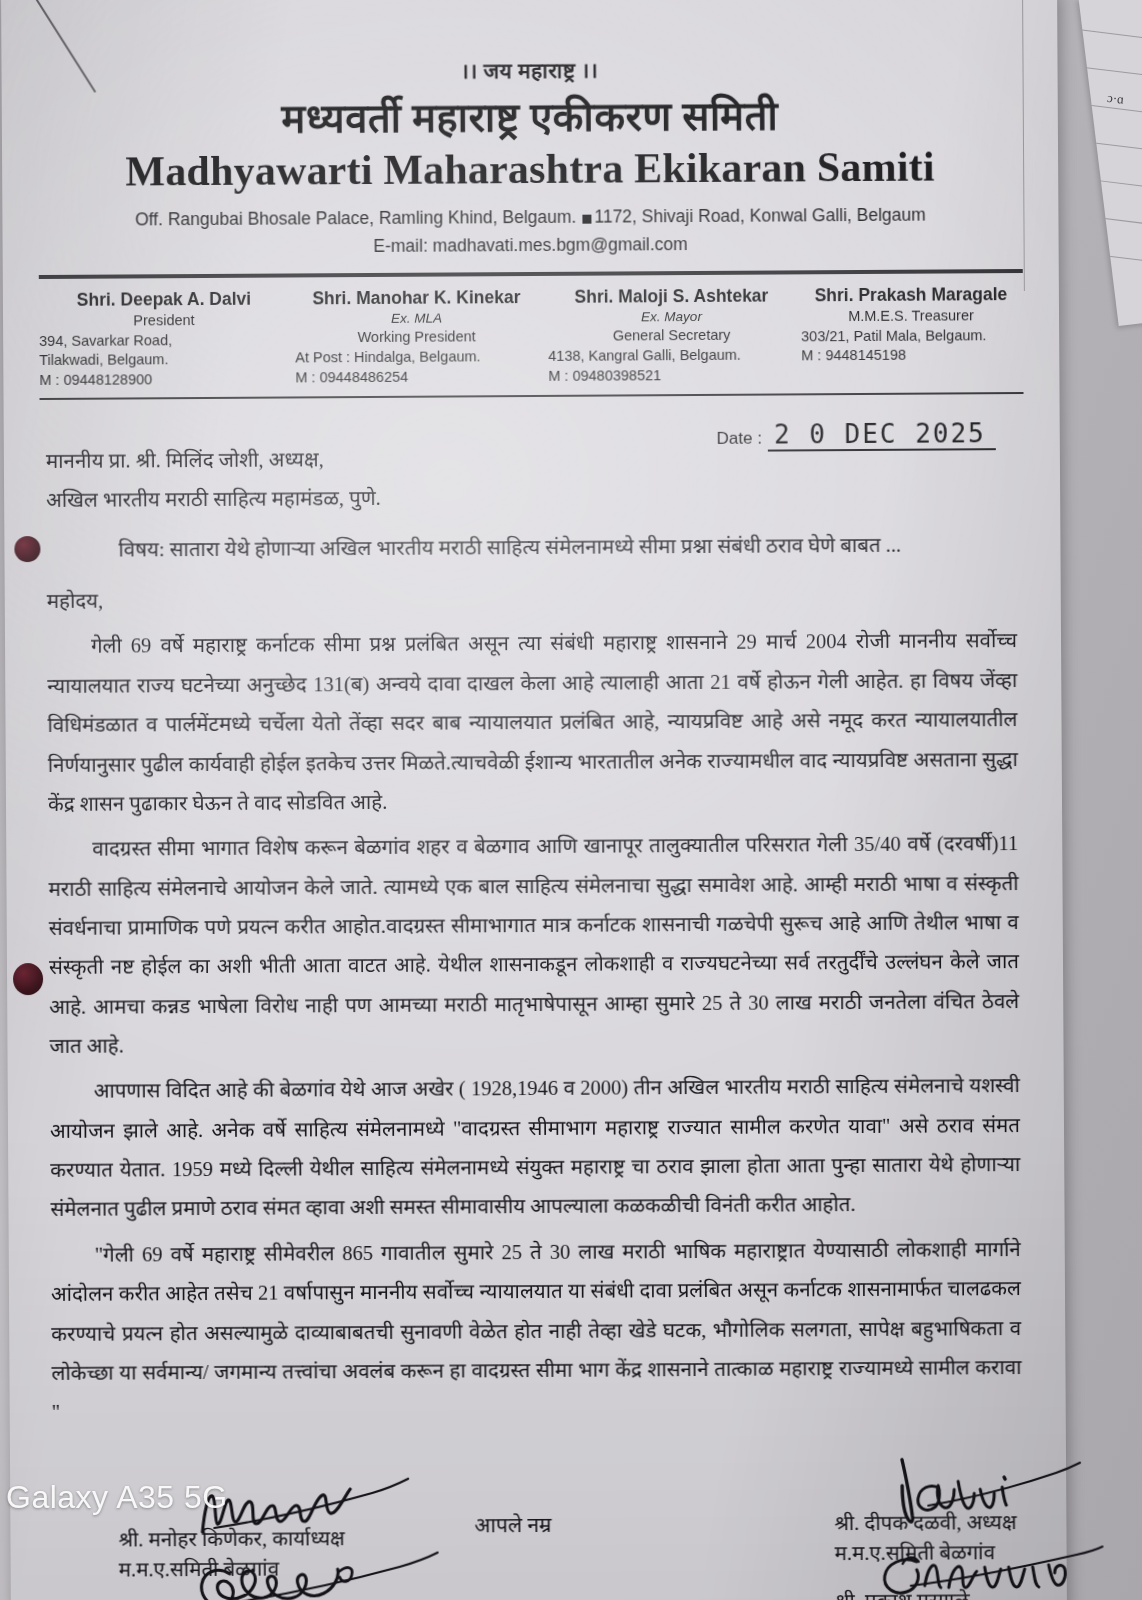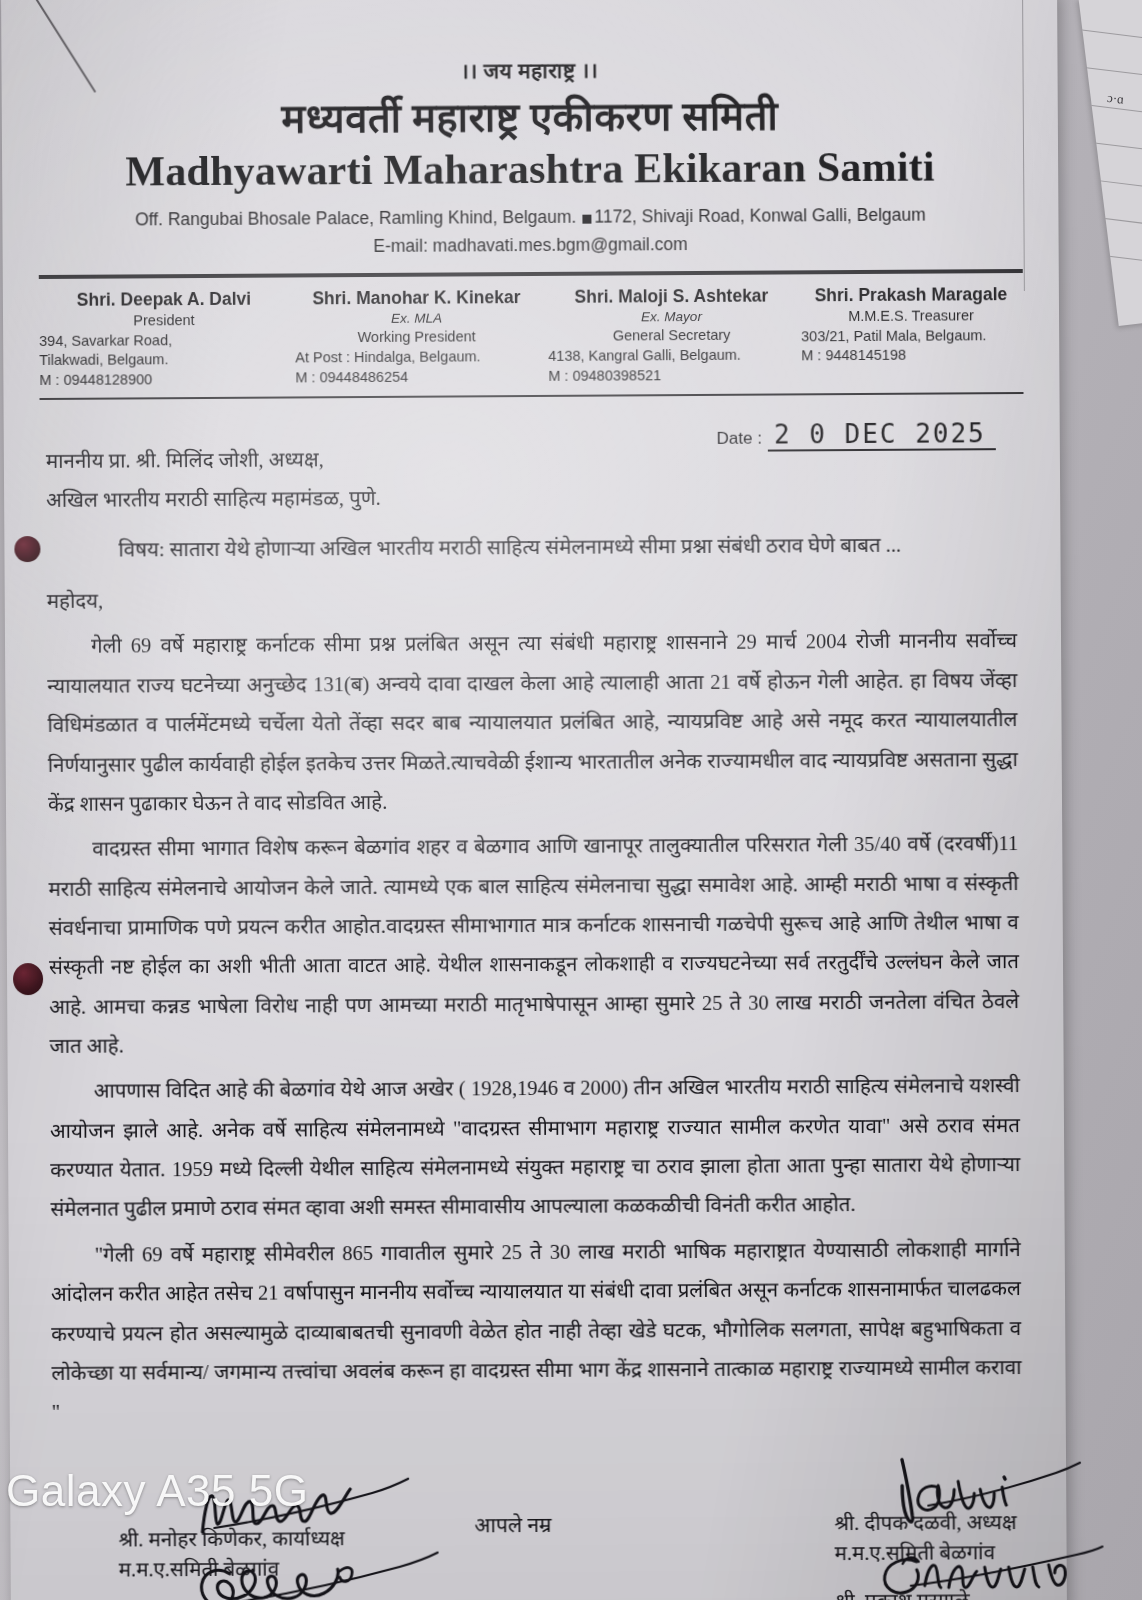--- a/index.html
+++ b/index.html
@@ -139,21 +139,21 @@
   .sb-r1{left:790px;top:44px;}
   .sb-r2{left:790px;top:122px;}
 
   .sig{position:absolute;pointer-events:none;}
   .sig svg{display:block;overflow:visible;}
   .sig path{fill:none;stroke:#15141a;stroke-linecap:round;stroke-linejoin:round;}
 
   
   .watermark{
     position:absolute;left:6px;bottom:84px;
-    font-family:"Liberation Sans",sans-serif;font-size:44px;font-weight:400;
+    font-family:"Liberation Sans",sans-serif;font-size:32px;font-weight:400;
     color:rgba(255,255,255,.92);letter-spacing:.5px;
     text-shadow:0 1px 3px rgba(0,0,0,.35);
   }
 </style>
 </head>
 <body>
 
 <div class="surface"></div>
 
 <div class="bg-sheet">

